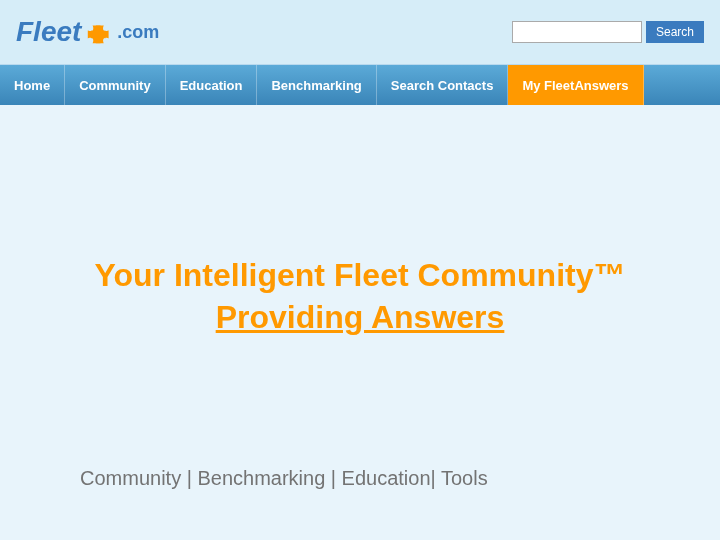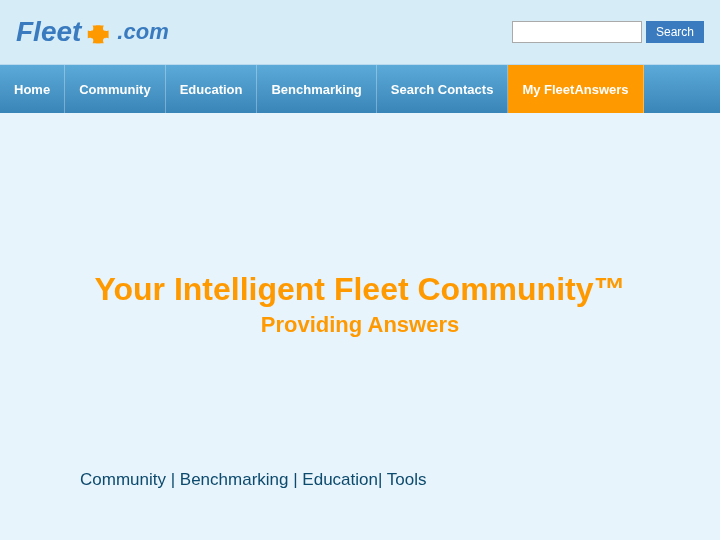--- a/index.html
+++ b/index.html
@@ -29,23 +29,22 @@
     }
 
     .logo-fleet {
       font-size: 28px;
       font-weight: bold;
       color: #3a7bbf;
       font-style: italic;
     }
 
     .logo-com {
-      font-size: 22px;
+      font-size: 18px;
       color: #3a7bbf;
-      font-style: italic;
       font-weight: bold;
     }
 
     .search-bar {
       display: flex;
       align-items: center;
       gap: 4px;
     }
 
     .search-input {
@@ -65,21 +64,21 @@
       font-size: 12px;
       cursor: pointer;
       height: 22px;
     }
 
     
     .nav {
       background: linear-gradient(to bottom, #5baad8, #3a85b8);
       display: flex;
       align-items: stretch;
-      height: 48px;
+      height: 40px;
     }
 
     .nav-item {
       color: #fff;
       font-size: 13px;
       font-weight: bold;
       padding: 0 14px;
       display: flex;
       align-items: center;
       cursor: pointer;
@@ -113,29 +112,30 @@
     }
 
     .hero-line1 {
       font-size: 32px;
       font-weight: bold;
       color: #f90;
       line-height: 1.3;
     }
 
     .hero-line2 {
-      font-size: 22px;
+      font-size: 32px;
       font-weight: bold;
       color: #f90;
       line-height: 1.3;
+      text-decoration: underline;
     }
 
     .footer-links {
-      font-size: 17px;
-      color: #0c4a6e;
+      font-size: 20px;
+      color: #737373;
       font-weight: normal;
       position: absolute;
       bottom: 50px;
       left: 80px;
     }
 
     
     .puzzle-icon {
       display: inline-block;
       width: 32px;

